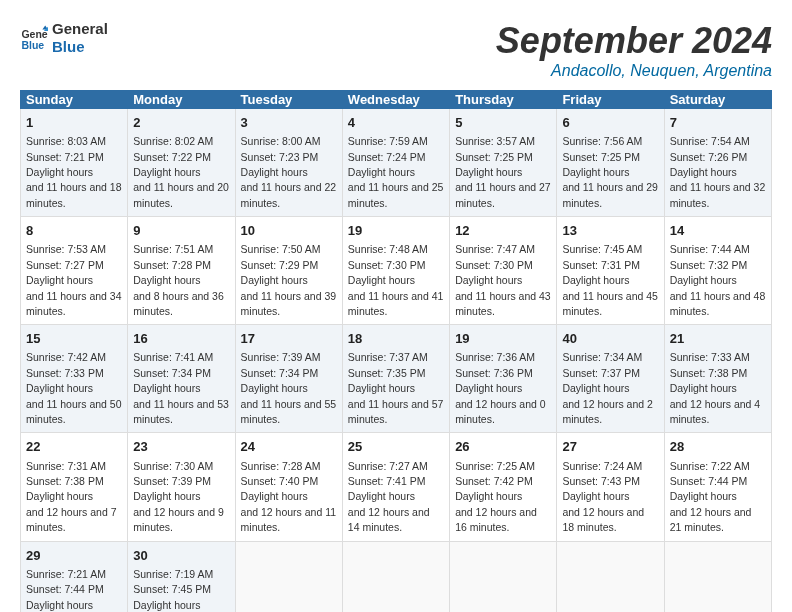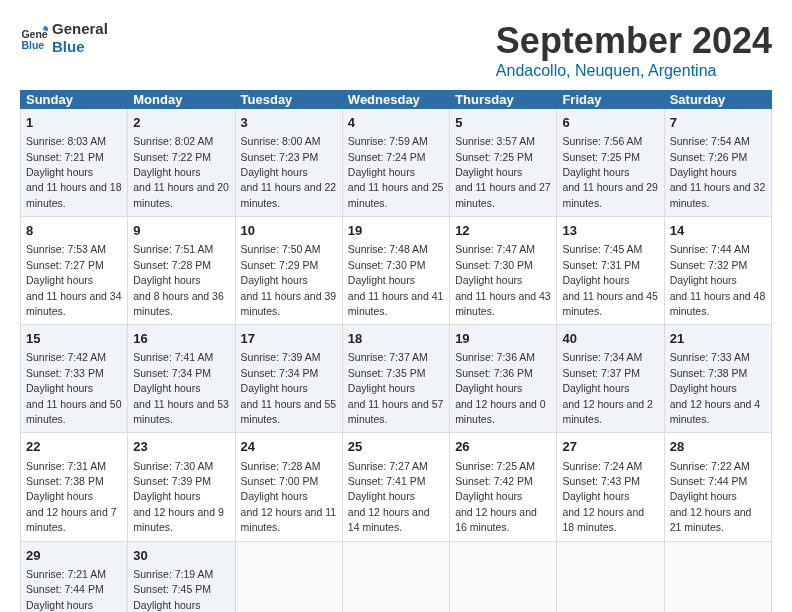--- a/index.html
+++ b/index.html
@@ -19,20 +19,22 @@
     .logo {
       display: flex;
       align-items: center;
       gap: 4px;
     }
     .logo-icon {
       width: 28px;
       height: 28px;
     }
     .title-area {
+      text-align: right;
+      font-style: italic;
     }
     .month-title {
       font-size: 36px;
       font-weight: bold;
       color: #333;
     }
     .subtitle {
       font-size: 16px;
       color: #0369a1;
     }
@@ -278,21 +280,21 @@
         <td>
         <span class="day-num">23</span>
         <span class="day-info">Sunrise: 7:30 AM</span><br>
         <span class="day-info">Sunset: 7:39 PM</span><br>
         <span class="day-info">Daylight hours</span><br>
         <span class="day-info">and 12 hours and 9 minutes.</span>
       </td>
         <td>
         <span class="day-num">24</span>
         <span class="day-info">Sunrise: 7:28 AM</span><br>
-        <span class="day-info">Sunset: 7:00 PM</span><br>
+        <span class="day-info">Sunset: 7:40 PM</span><br>
         <span class="day-info">Daylight hours</span><br>
         <span class="day-info">and 12 hours and 11 minutes.</span>
       </td>
         <td>
         <span class="day-num">25</span>
         <span class="day-info">Sunrise: 7:27 AM</span><br>
         <span class="day-info">Sunset: 7:41 PM</span><br>
         <span class="day-info">Daylight hours</span><br>
         <span class="day-info">and 12 hours and 14 minutes.</span>
       </td>

